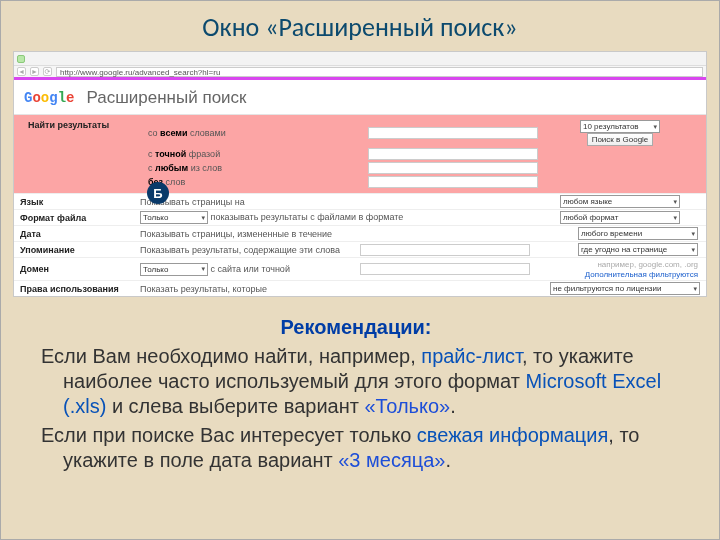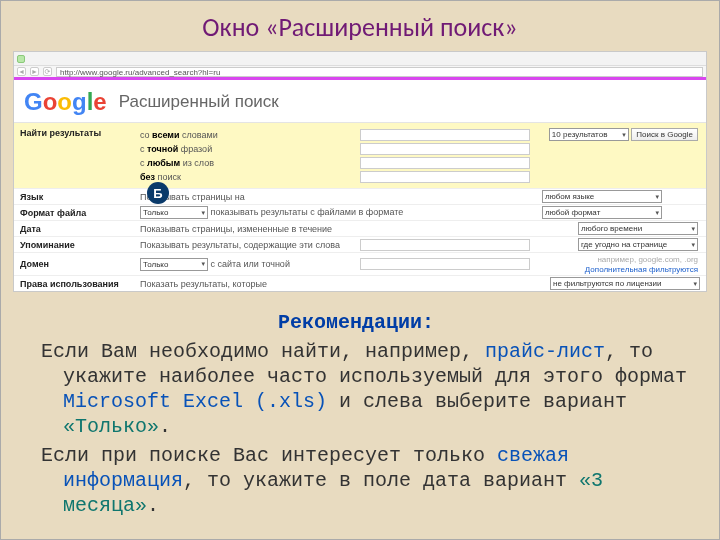--- a/index.html
+++ b/index.html
@@ -6,21 +6,21 @@
   body {
     width: 720px;
     height: 540px;
     background: #e8dbc0;
     font-family: "Lucida Grande", Tahoma, Verdana, sans-serif;
     border: 1px solid #aaa;
     overflow: hidden;
   }
   .slide-title {
     text-align: center;
-    color: #701a75;
+    color: #0c4a6e;
     font-size: 26px;
     font-weight: 400;
     padding: 10px 0 8px 0;
     font-family: Calibri, sans-serif;
   }
   .browser-shot {
     margin: 0 12px;
     border: 1px solid #c9c9c9;
     background: #fff;
     font-size: 9px;
@@ -66,30 +66,30 @@
     line-height: 10px;
   }
   .header {
     display: flex;
     align-items: center;
     padding: 8px 10px 6px 10px;
     border-bottom: 1px solid #e4e4e4;
     gap: 12px;
   }
   .logo {
-    font-size: 24px;
+    font-size: 14px;
     font-weight: bold;
-    font-family: Liberation Sans, sans-serif;
+    font-family: Liberation Mono, monospace;
   }
   .logo .b { color:#4285f4; } .logo .r{color:#ea4335;} .logo .y{color:#fbbc05;}
   .logo .g{color:#34a853;}
   .page-title { color:#666; font-size:17px; }
   .blue-band {
-    background: #fef9c3;
-    padding: 4px 0;
+    background: #fca5a5;
+    padding: 4px 8px;
   }
   table.form {
     width: 100%;
     border-collapse: collapse;
   }
   table.form td {
     padding: 1px 6px;
     vertical-align: middle;
     font-size: 9px;
   }
@@ -123,34 +123,34 @@
     width: 22px; height: 22px;
     background: #0a3a6a;
     color: #fff;
     border-radius: 50%;
     display:flex;align-items:center;justify-content:center;
     font-weight:bold;
     font-size: 13px;
   }
   .recs {
     padding: 18px 30px 0 22px;
-    font-family: Liberation Mono, monospace;
+    font-family: Liberation Sans, sans-serif;
     font-size: 20px;
     color: #333;
     line-height: 1.25;
   }
   .recs-title {
     color: #003da6;
     font-weight: bold;
     text-align: center;
     margin-bottom: 4px;
   }
   .recs p { margin: 0 0 4px 0; text-indent: -22px; padding-left: 40px;}
   .hl-b { color: #0852b8; }
-  .hl-o { color: #0f766e; }
+  .hl-o { color: #1d4ed8; }
 </style>
 </head>
 <body>
 
 <div class="slide-title">Окно «Расширенный поиск»</div>
 
 <div class="browser-shot">
   <div class="tabbar">
     <div class="favicon"></div>
   </div>
@@ -170,64 +170,64 @@
 
   <div class="blue-band">
     <table class="form">
         <tbody>
       <tr>
         <td class="col1" rowspan="4" style="vertical-align:top;">Найти результаты</td>
         <td class="col2"><span>со </span><strong>всеми</strong><span> словами</span></td>
         <td class="col3">
               <div class="txt-in"></div>
             </td>
-        <td style="text-align:right;padding-right:8px;">
+        <td style="text-align:center;padding-right:8px;">
           <span class="sel sel-res">10 результатов</span>
           <span class="g-btn">Поиск в Google</span>
         </td>
       </tr>
       <tr>
         <td class="col2"><span>с </span><strong>точной</strong><span> фразой</span></td>
         <td class="col3">
               <div class="txt-in"></div>
             </td>
             <td></td>
       </tr>
       <tr>
         <td class="col2"><span>с </span><strong>любым</strong><span> из слов</span></td>
         <td class="col3">
               <div class="txt-in"></div>
             </td>
             <td></td>
       </tr>
       <tr>
-        <td class="col2"><span></span><strong>без</strong><span> поиск</span></td>
+        <td class="col2"><span></span><strong>без</strong><span> слов</span></td>
         <td class="col3">
               <div class="txt-in"></div>
             </td>
             <td></td>
       </tr>
     </tbody>
       </table>
   </div>
 
   <table class="form white-band">
       <tbody>
     <tr class="band-row">
       <td class="col1">Язык</td>
       <td class="col2" colspan="2">Показывать страницы на</td>
-      <td style="text-align:left;padding-right:8px;"><span class="sel">любом языке</span></td>
+      <td style="text-align:center;padding-right:8px;"><span class="sel">любом языке</span></td>
     </tr>
     <tr class="band-row">
       <td class="col1">Формат файла</td>
       <td class="col2" colspan="2">
         <span class="sel sel-sm">Только</span>
         <span>показывать результаты с файлами в формате</span>
       </td>
-      <td style="text-align:left;padding-right:8px;"><span class="sel">любой формат</span></td>
+      <td style="text-align:center;padding-right:8px;"><span class="sel">любой формат</span></td>
     </tr>
     <tr class="band-row">
       <td class="col1">Дата</td>
       <td class="col2" colspan="2">Показывать страницы, измененные в течение</td>
       <td style="text-align:right;padding-right:8px;"><span class="sel">любого времени</span></td>
     </tr>
     <tr class="band-row">
       <td class="col1">Упоминание</td>
       <td class="col2">Показывать результаты, содержащие эти слова</td>
       <td class="col3">

